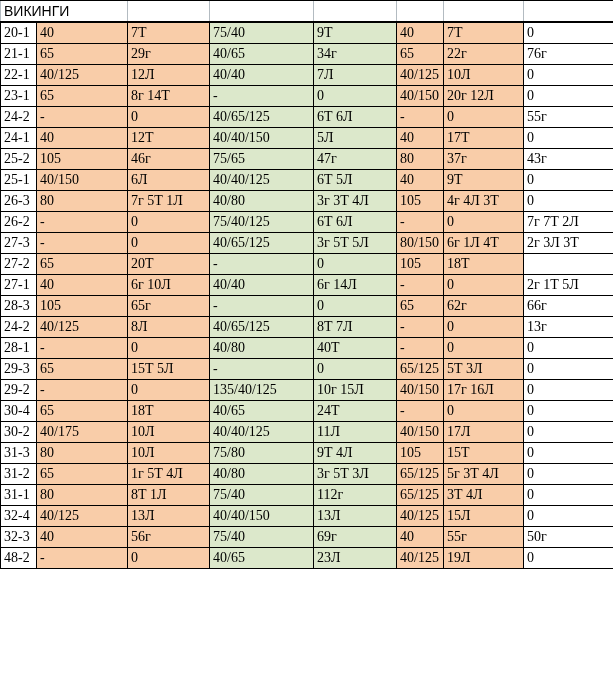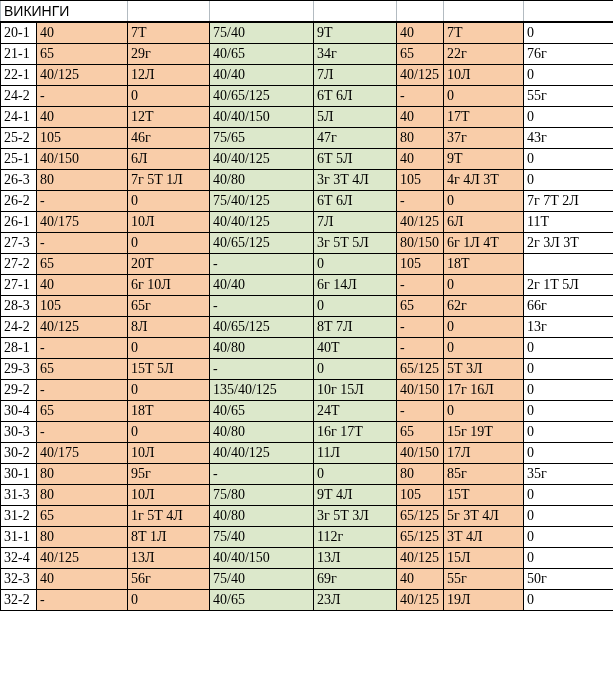--- a/index.html
+++ b/index.html
@@ -101,20 +101,30 @@
           <td class="c-label">22-1</td>
           <td class="c-or">40/125</td>
           <td class="c-or thick-r">12Л</td>
           <td class="c-gr">40/40</td>
           <td class="c-gr thick-r">7Л</td>
           <td class="c-or">40/125</td>
           <td class="c-or thick-r">10Л</td>
           <td class="c-wh thick-r">0</td>
         </tr>
         <tr>
+          <td class="c-label">23-1</td>
+          <td class="c-or">65</td>
+          <td class="c-or thick-r">8г 14Т</td>
+          <td class="c-gr">-</td>
+          <td class="c-gr thick-r">0</td>
+          <td class="c-or">40/150</td>
+          <td class="c-or thick-r">20г 12Л</td>
+          <td class="c-wh thick-r">0</td>
+        </tr>
+        <tr>
           <td class="c-label">24-2</td>
           <td class="c-or">-</td>
           <td class="c-or thick-r">0</td>
           <td class="c-gr">40/65/125</td>
           <td class="c-gr thick-r">6Т 6Л</td>
           <td class="c-or">-</td>
           <td class="c-or thick-r">0</td>
           <td class="c-wh thick-r">55г</td>
         </tr>
         <tr>
@@ -161,30 +171,20 @@
           <td class="c-label">26-2</td>
           <td class="c-or">-</td>
           <td class="c-or thick-r">0</td>
           <td class="c-gr">75/40/125</td>
           <td class="c-gr thick-r">6Т 6Л</td>
           <td class="c-or">-</td>
           <td class="c-or thick-r">0</td>
           <td class="c-wh thick-r">7г 7Т 2Л</td>
         </tr>
         <tr>
-          <td class="c-label">26-1</td>
-          <td class="c-or">40/175</td>
-          <td class="c-or thick-r">10Л</td>
-          <td class="c-gr">40/40/125</td>
-          <td class="c-gr thick-r">7Л</td>
-          <td class="c-or">40/125</td>
-          <td class="c-or thick-r">6Л</td>
-          <td class="c-wh thick-r">11Т</td>
-        </tr>
-        <tr>
           <td class="c-label">27-3</td>
           <td class="c-or">-</td>
           <td class="c-or thick-r">0</td>
           <td class="c-gr">40/65/125</td>
           <td class="c-gr thick-r">3г 5Т 5Л</td>
           <td class="c-or">80/150</td>
           <td class="c-or thick-r">6г 1Л 4Т</td>
           <td class="c-wh thick-r">2г 3Л 3Т</td>
         </tr>
         <tr>
@@ -258,53 +258,33 @@
           <td class="c-wh thick-r">0</td>
         </tr>
         <tr>
           <td class="c-label">30-4</td>
           <td class="c-or">65</td>
           <td class="c-or thick-r">18Т</td>
           <td class="c-gr">40/65</td>
           <td class="c-gr thick-r">24Т</td>
           <td class="c-or">-</td>
           <td class="c-or thick-r">0</td>
-          <td class="c-wh thick-r">0</td>
-        </tr>
-        <tr>
-          <td class="c-label">30-3</td>
-          <td class="c-or">-</td>
-          <td class="c-or thick-r">0</td>
-          <td class="c-gr">40/80</td>
-          <td class="c-gr thick-r">16г 17Т</td>
-          <td class="c-or">65</td>
-          <td class="c-or thick-r">15г 19Т</td>
           <td class="c-wh thick-r">0</td>
         </tr>
         <tr>
           <td class="c-label">30-2</td>
           <td class="c-or">40/175</td>
           <td class="c-or thick-r">10Л</td>
           <td class="c-gr">40/40/125</td>
           <td class="c-gr thick-r">11Л</td>
           <td class="c-or">40/150</td>
           <td class="c-or thick-r">17Л</td>
           <td class="c-wh thick-r">0</td>
         </tr>
         <tr>
-          <td class="c-label">30-1</td>
-          <td class="c-or">80</td>
-          <td class="c-or thick-r">95г</td>
-          <td class="c-gr">-</td>
-          <td class="c-gr thick-r">0</td>
-          <td class="c-or">80</td>
-          <td class="c-or thick-r">85г</td>
-          <td class="c-wh thick-r">35г</td>
-        </tr>
-        <tr>
           <td class="c-label">31-3</td>
           <td class="c-or">80</td>
           <td class="c-or thick-r">10Л</td>
           <td class="c-gr">75/80</td>
           <td class="c-gr thick-r">9Т 4Л</td>
           <td class="c-or">105</td>
           <td class="c-or thick-r">15Т</td>
           <td class="c-wh thick-r">0</td>
         </tr>
         <tr>
@@ -341,21 +321,21 @@
           <td class="c-label">32-3</td>
           <td class="c-or">40</td>
           <td class="c-or thick-r">56г</td>
           <td class="c-gr">75/40</td>
           <td class="c-gr thick-r">69г</td>
           <td class="c-or">40</td>
           <td class="c-or thick-r">55г</td>
           <td class="c-wh thick-r">50г</td>
         </tr>
         <tr>
-          <td class="c-label">32-2</td>
+          <td class="c-label">48-2</td>
           <td class="c-or">-</td>
           <td class="c-or thick-r">0</td>
           <td class="c-gr">40/65</td>
           <td class="c-gr thick-r">23Л</td>
           <td class="c-or">40/125</td>
           <td class="c-or thick-r">19Л</td>
           <td class="c-wh thick-r">0</td>
         </tr>
       </tbody>
   </table>

